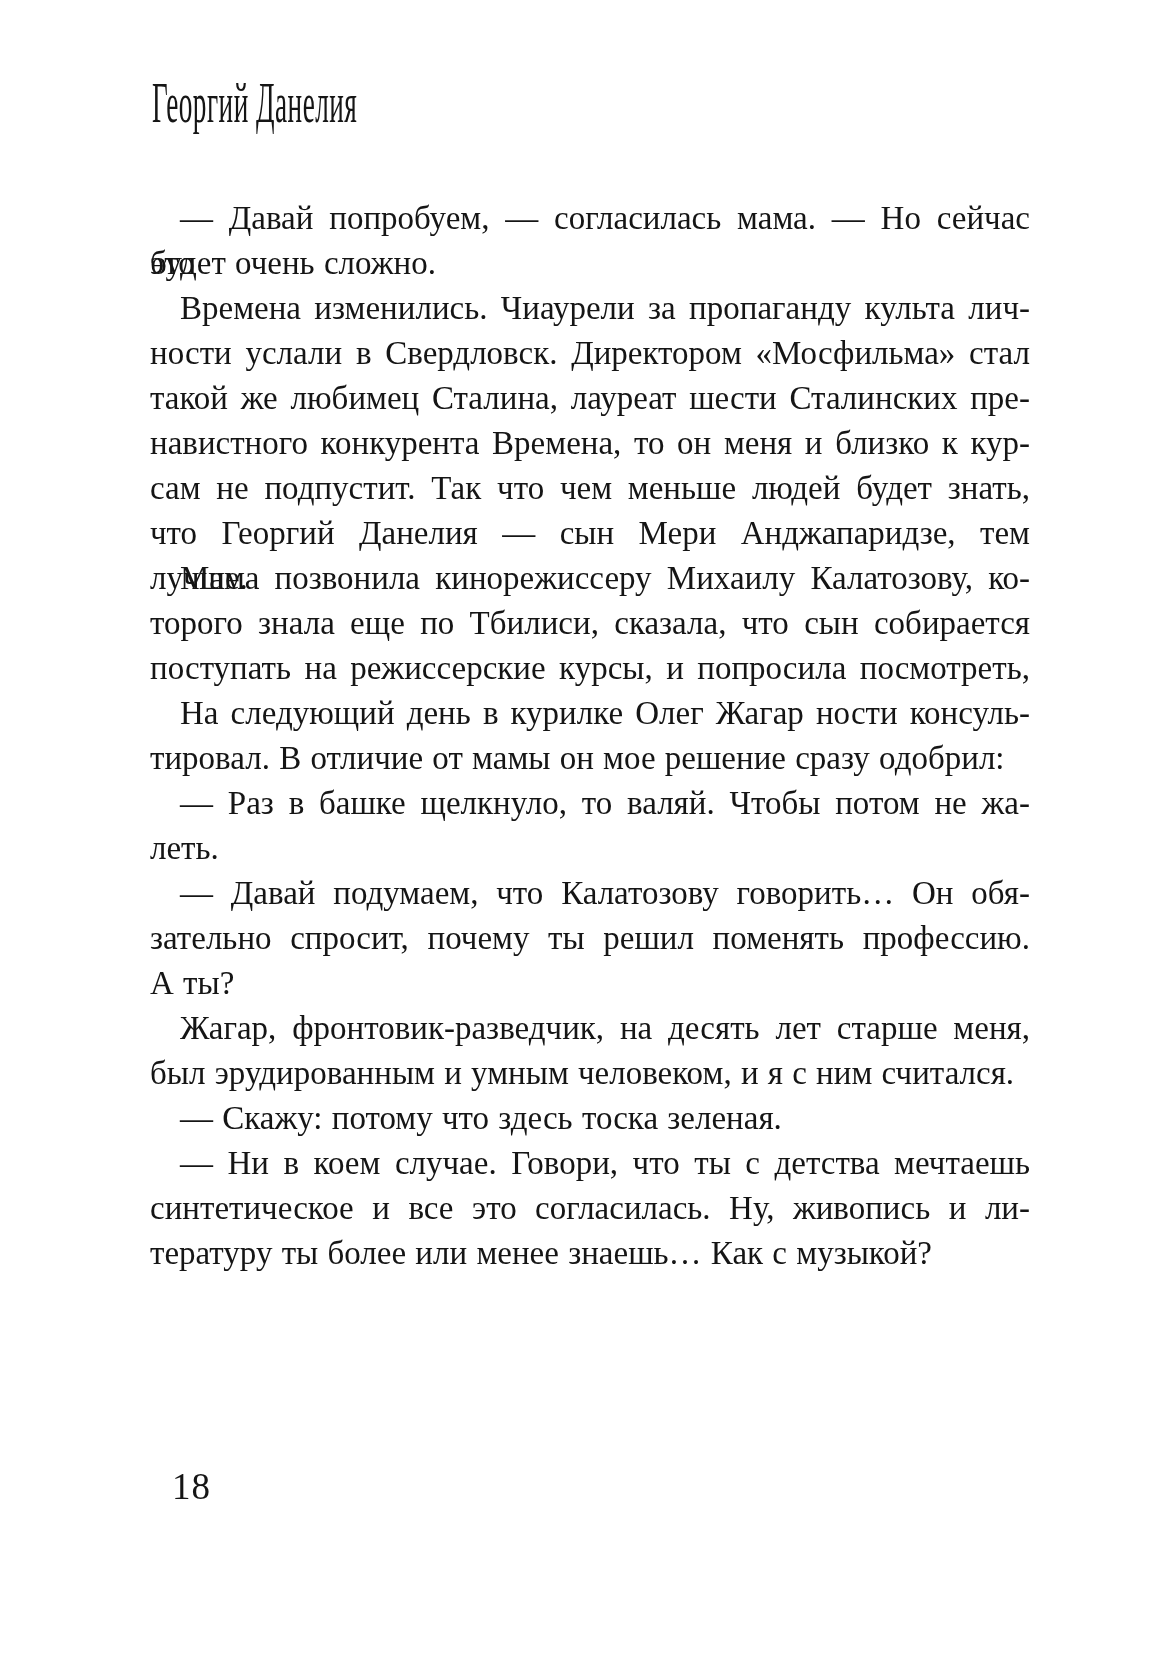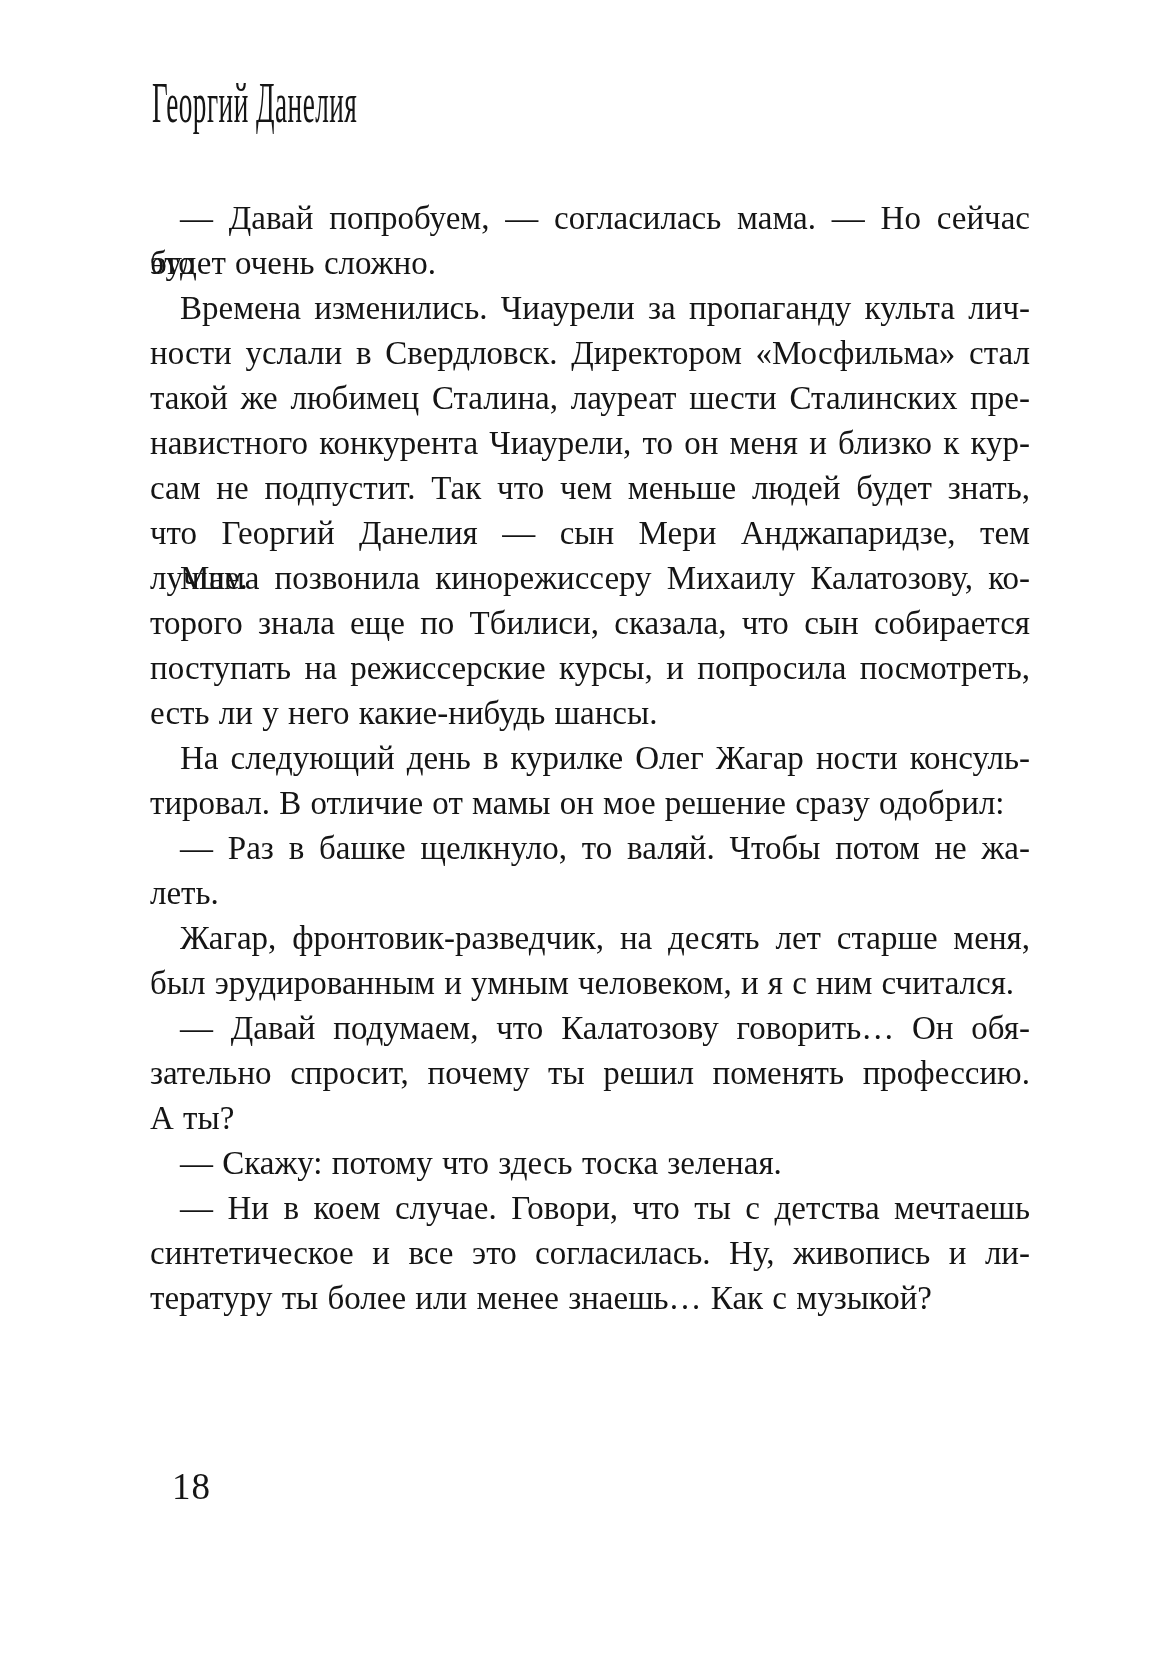--- a/index.html
+++ b/index.html
@@ -81,46 +81,45 @@
 
   <div class="body-text" id="body-text">
       <div class="para">
         <div class="line first fill">— Давай попробуем, — согласилась мама. — Но сейчас это</div>
         <div class="line">будет очень сложно.</div>
       </div>
       <div class="para">
         <div class="line first fill">Времена изменились. Чиаурели за пропаганду культа лич-</div>
         <div class="line fill">ности услали в Свердловск. Директором «Мосфильма» стал</div>
         <div class="line fill">такой же любимец Сталина, лауреат шести Сталинских пре-</div>
-        <div class="line fill">навистного конкурента Чиаурели, то он меня и близко к кур-</div>
+        <div class="line fill">навистного конкурента Времена, то он меня и близко к кур-</div>
         <div class="line fill">сам не подпустит. Так что чем меньше людей будет знать,</div>
         <div class="line">что Георгий Данелия — сын Мери Анджапаридзе, тем лучше.</div>
       </div>
       <div class="para">
         <div class="line first fill">Мама позвонила кинорежиссеру Михаилу Калатозову, ко-</div>
         <div class="line fill">торого знала еще по Тбилиси, сказала, что сын собирается</div>
         <div class="line fill">поступать на режиссерские курсы, и попросила посмотреть,</div>
-        <div class="line">есть ли у него какие-нибудь шансы.</div>
       </div>
       <div class="para">
         <div class="line first fill">На следующий день в курилке Олег Жагар ности консуль-</div>
         <div class="line">тировал. В отличие от мамы он мое решение сразу одобрил:</div>
       </div>
       <div class="para">
         <div class="line first fill">— Раз в башке щелкнуло, то валяй. Чтобы потом не жа-</div>
         <div class="line">леть.</div>
       </div>
       <div class="para">
-        <div class="line first fill">Жагар, фронтовик-разведчик, на десять лет старше меня,</div>
-        <div class="line">был эрудированным и умным человеком, и я с ним считался.</div>
-      </div>
-      <div class="para">
         <div class="line first fill">— Давай подумаем, что Калатозову говорить… Он обя-</div>
         <div class="line fill">зательно спросит, почему ты решил поменять профессию.</div>
         <div class="line">А ты?</div>
+      </div>
+      <div class="para">
+        <div class="line first fill">Жагар, фронтовик-разведчик, на десять лет старше меня,</div>
+        <div class="line">был эрудированным и умным человеком, и я с ним считался.</div>
       </div>
       <div class="para">
         <div class="line first">— Скажу: потому что здесь тоска зеленая.</div>
       </div>
       <div class="para">
         <div class="line first fill">— Ни в коем случае. Говори, что ты с детства мечтаешь</div>
         <div class="line fill">синтетическое и все это согласилась. Ну, живопись и ли-</div>
         <div class="line">тературу ты более или менее знаешь… Как с музыкой?</div>
       </div>
     </div>

